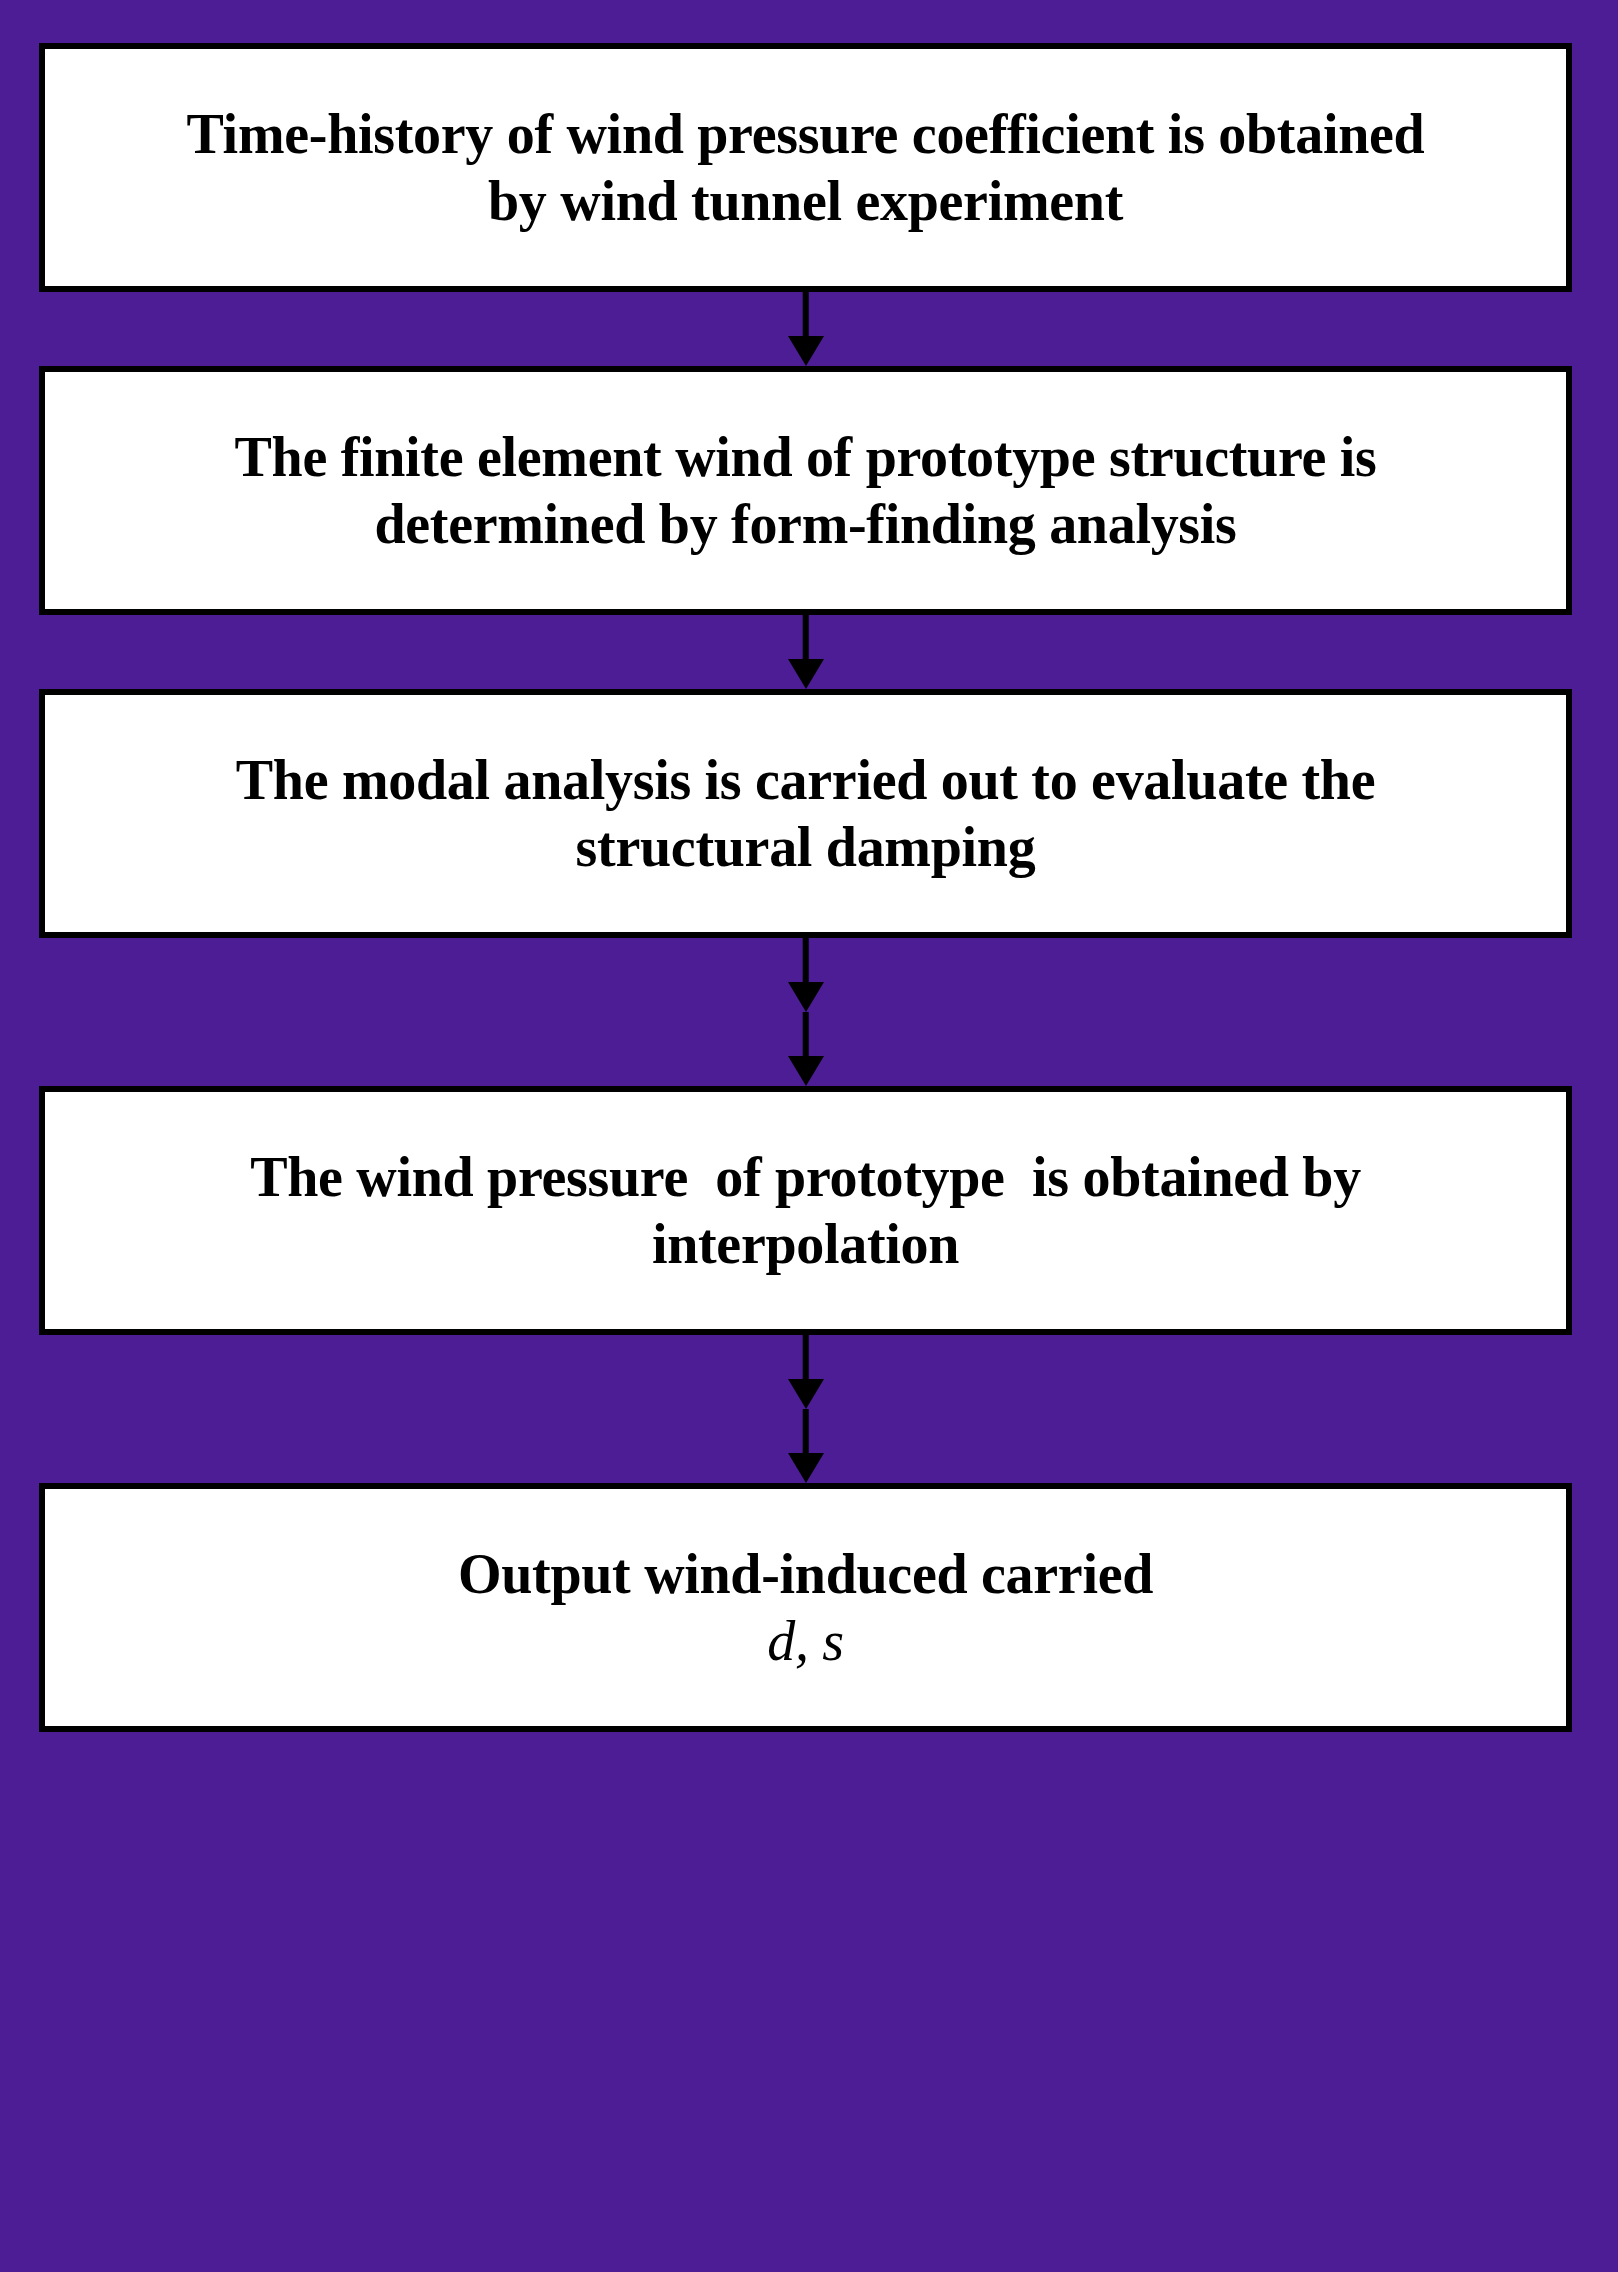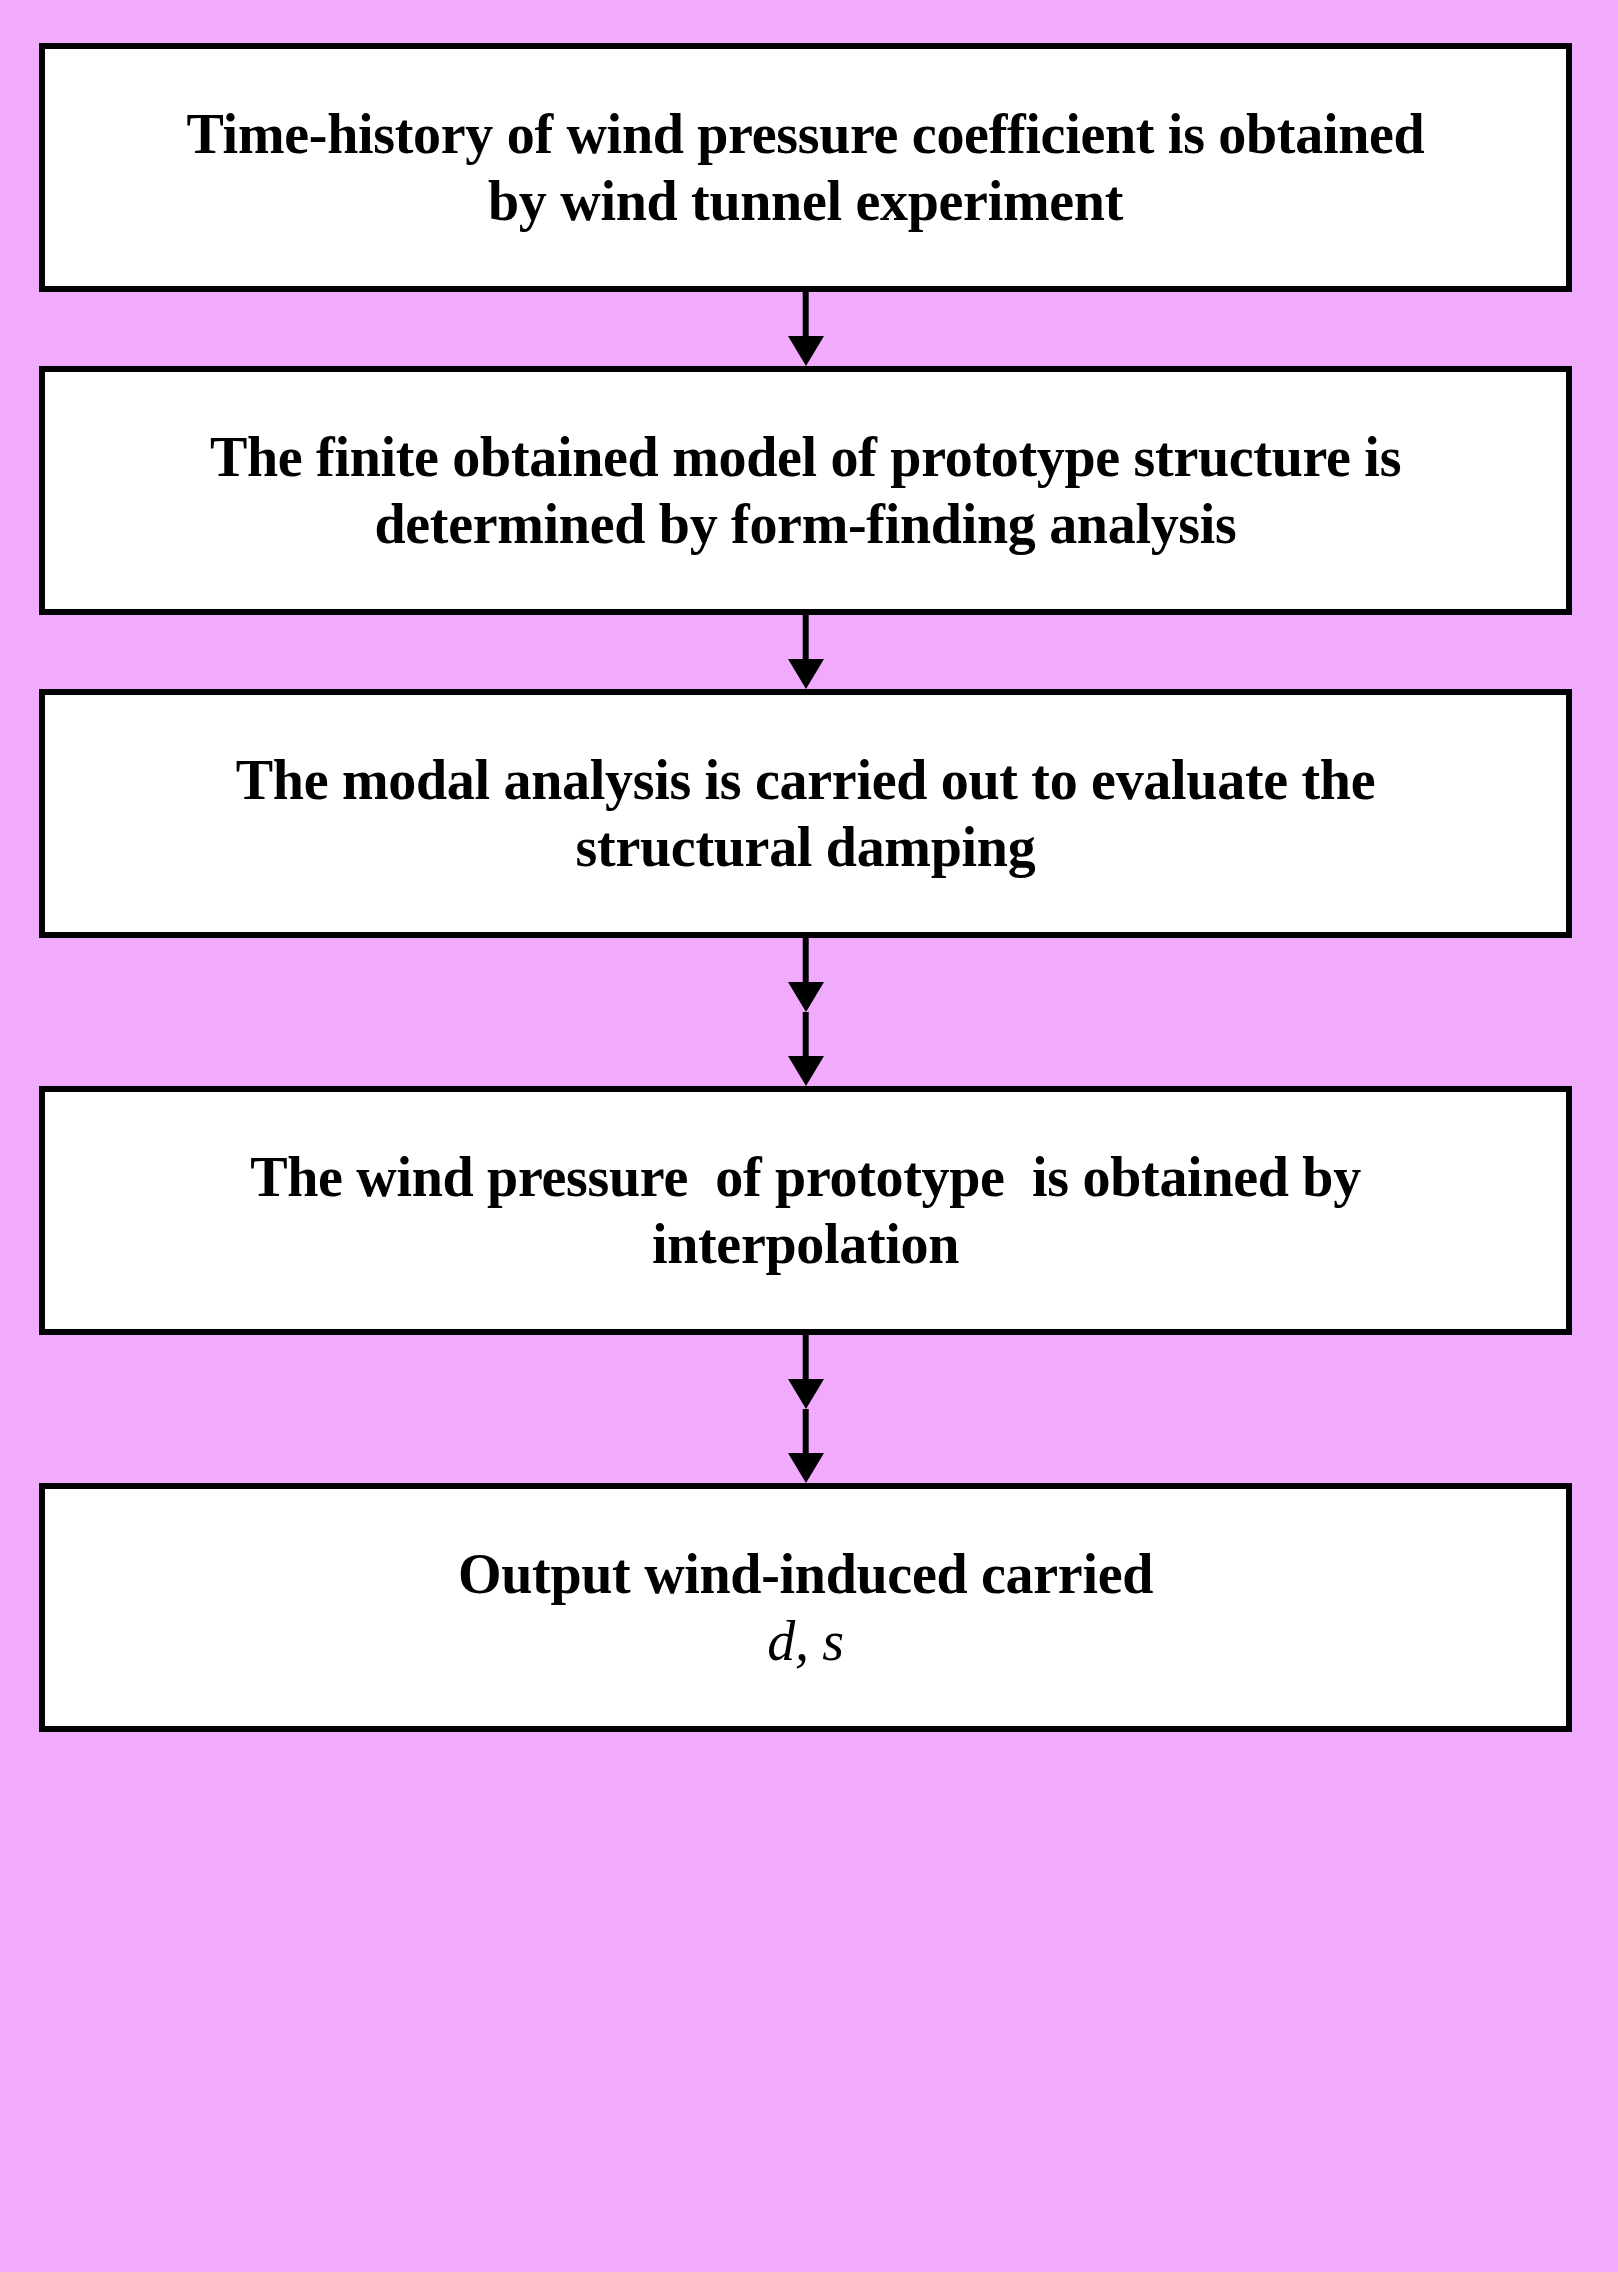--- a/index.html
+++ b/index.html
@@ -11,21 +11,21 @@
     width: 1618px;
     height: 2273px;
     font-family: "Liberation Serif", "DejaVu Serif", serif;
     overflow: hidden;
   }
 
   #flowchart {
     position: relative;
     width: 1618px;
     height: 2273px;
-    background: #f0abfc;
+    background: #4c1d95;
   }
 
   .chain {
     position: absolute;
     left: 39px;
     top: 43px;
     width: 1533px;
   }
 
   .node {
@@ -92,21 +92,21 @@
       <div class="node-text">Time-history of wind pressure coefficient is obtained
 by wind tunnel experiment</div>
     </div>
 
     <div class="connector">
       <div class="stem"></div>
       <div class="head"></div>
     </div>
 
     <div class="node">
-      <div class="node-text">The finite obtained model of prototype structure is
+      <div class="node-text">The finite element wind of prototype structure is
 determined by form-finding analysis</div>
     </div>
 
     <div class="connector">
       <div class="stem"></div>
       <div class="head"></div>
     </div>
 
     <div class="node">
       <div class="node-text">The modal analysis is carried out to evaluate the

